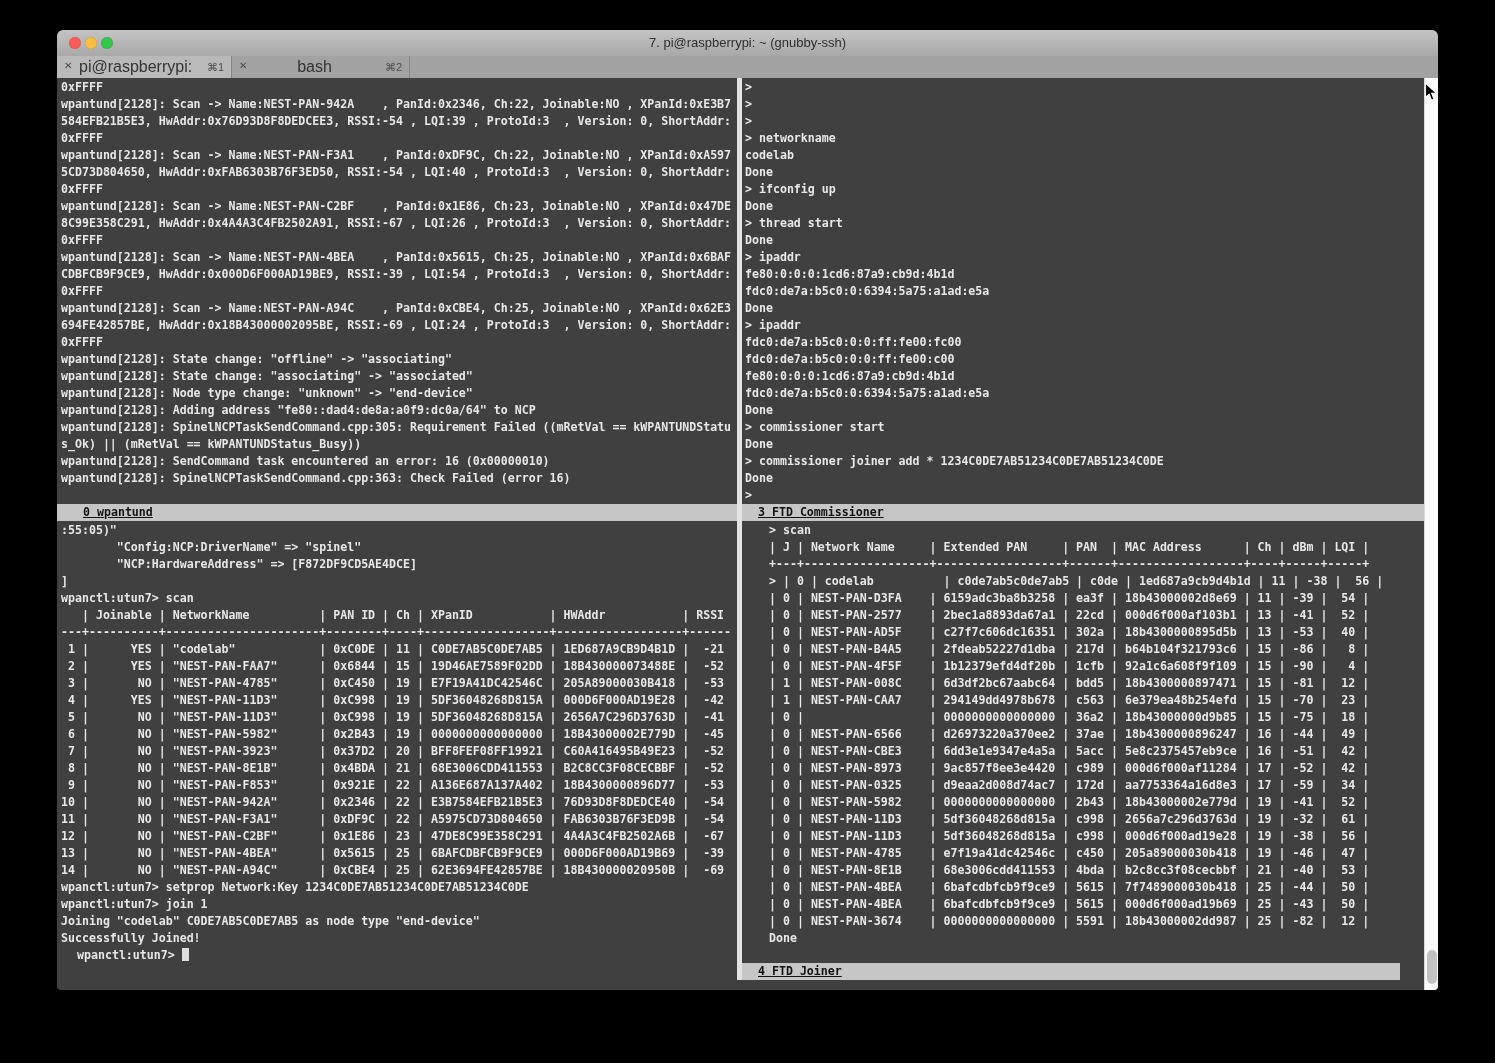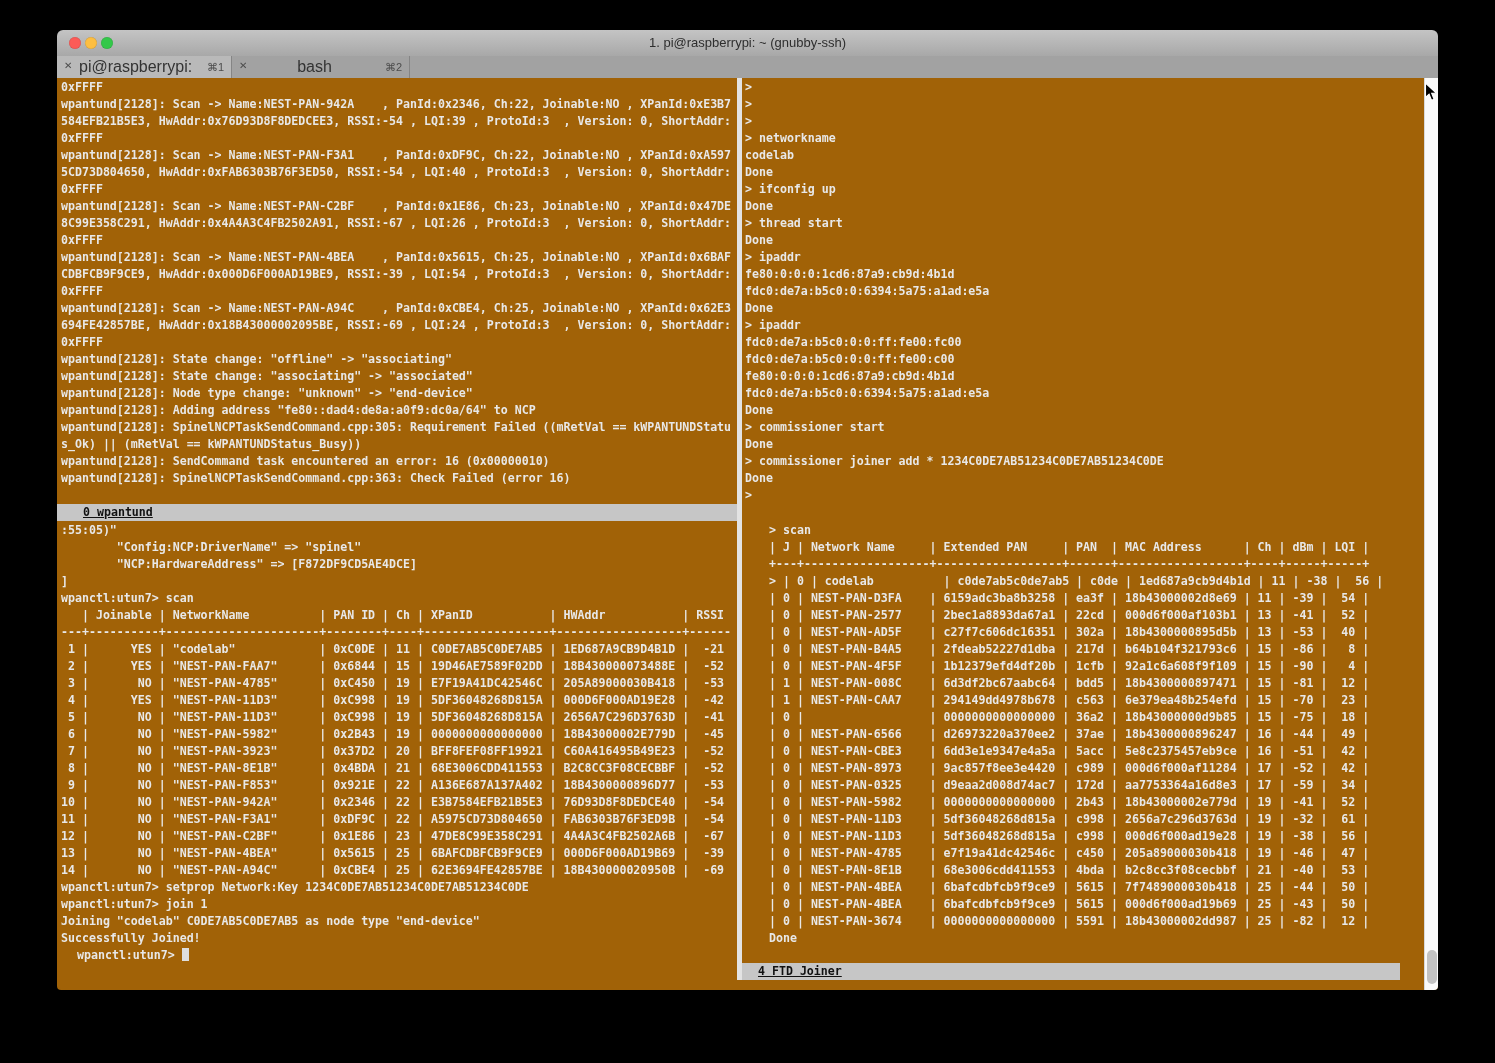--- a/index.html
+++ b/index.html
@@ -25,21 +25,21 @@
   .tab.inactive{background:#a2a2a2;}
   .tab1{left:0;width:175px;}
   .tab2{left:175px;width:178px;}
   .tab .close{position:absolute;left:7px;top:4px;font-size:10px;color:#4c4c4c;cursor:default;}
   .tab .label{position:absolute;left:22px;right:34px;top:0;height:22px;line-height:22px;
               font-size:16px;color:#333;white-space:nowrap;overflow:hidden;}
   .tab2 .label{text-align:center;}
   .tab .shortcut{position:absolute;right:7px;top:0;height:22px;line-height:22px;
                  font-size:11px;color:#4c4c4c;}
   
-  .terminal{position:absolute;left:0;top:48px;right:0;bottom:0;background:#a16207;}
+  .terminal{position:absolute;left:0;top:48px;right:0;bottom:0;background:#404040;}
   .pane{position:absolute;margin:0;overflow:hidden;white-space:pre;
         font:bold 11.6px "DejaVu Sans Mono",monospace;line-height:17px;color:#e8e8e8;}
   .pane-tl{left:0;top:0;width:680px;height:426px;padding:1px 0 0 4px;}
   .pane-tr{left:685px;top:0;width:682px;height:426px;padding:1px 0 0 3px;}
   .pane-bl{left:0;top:443px;width:680px;height:425px;padding:1px 0 0 4px;}
   .pane-br{left:685px;top:443px;width:682px;height:442px;padding:1px 0 0 3px;margin-left:24px;}
   .prompt-line{position:absolute;left:20px;top:869px;height:17px;white-space:pre;
                font:bold 11.6px "DejaVu Sans Mono",monospace;line-height:17px;color:#e8e8e8;}
   .cursor{display:inline-block;width:7px;height:13px;background:#dedede;vertical-align:-2px;}
   
@@ -62,21 +62,21 @@
 </head>
 <body>
 
 <div class="stage">
   <div class="window">
 
     <div class="titlebar">
       <span class="tl-dot tl-close"></span>
       <span class="tl-dot tl-min"></span>
       <span class="tl-dot tl-zoom"></span>
-      <div class="win-title">1. pi@raspberrypi: ~ (gnubby-ssh)</div>
+      <div class="win-title">7. pi@raspberrypi: ~ (gnubby-ssh)</div>
     </div>
 
     <div class="tabbar">
       <div class="tab tab1 active">
         <span class="close">✕</span>
         <span class="label">pi@raspberrypi: ~ (g...</span>
         <span class="shortcut">⌘1</span>
       </div>
       <div class="tab tab2 inactive">
         <span class="close">✕</span>
@@ -181,20 +181,21 @@
 | 0 | NEST-PAN-11D3    | 5df36048268d815a | c998 | 2656a7c296d3763d | 19 | -32 |  61 |
 | 0 | NEST-PAN-11D3    | 5df36048268d815a | c998 | 000d6f000ad19e28 | 19 | -38 |  56 |
 | 0 | NEST-PAN-4785    | e7f19a41dc42546c | c450 | 205a89000030b418 | 19 | -46 |  47 |
 | 0 | NEST-PAN-8E1B    | 68e3006cdd411553 | 4bda | b2c8cc3f08cecbbf | 21 | -40 |  53 |
 | 0 | NEST-PAN-4BEA    | 6bafcdbfcb9f9ce9 | 5615 | 7f7489000030b418 | 25 | -44 |  50 |
 | 0 | NEST-PAN-4BEA    | 6bafcdbfcb9f9ce9 | 5615 | 000d6f000ad19b69 | 25 | -43 |  50 |
 | 0 | NEST-PAN-3674    | 0000000000000000 | 5591 | 18b43000002dd987 | 25 | -82 |  12 |
 Done</pre>
 
       <div class="bar bar-mid-left">0 wpantund</div>
+      <div class="bar bar-mid-right">3 FTD Commissioner</div>
       <div class="bar bar-bot-right">4 FTD Joiner</div>
 
       <div class="vdivider"></div>
 
       <div class="scrolltrack">
         <div class="scrollthumb"></div>
       </div>
     </div>
   </div>
 

